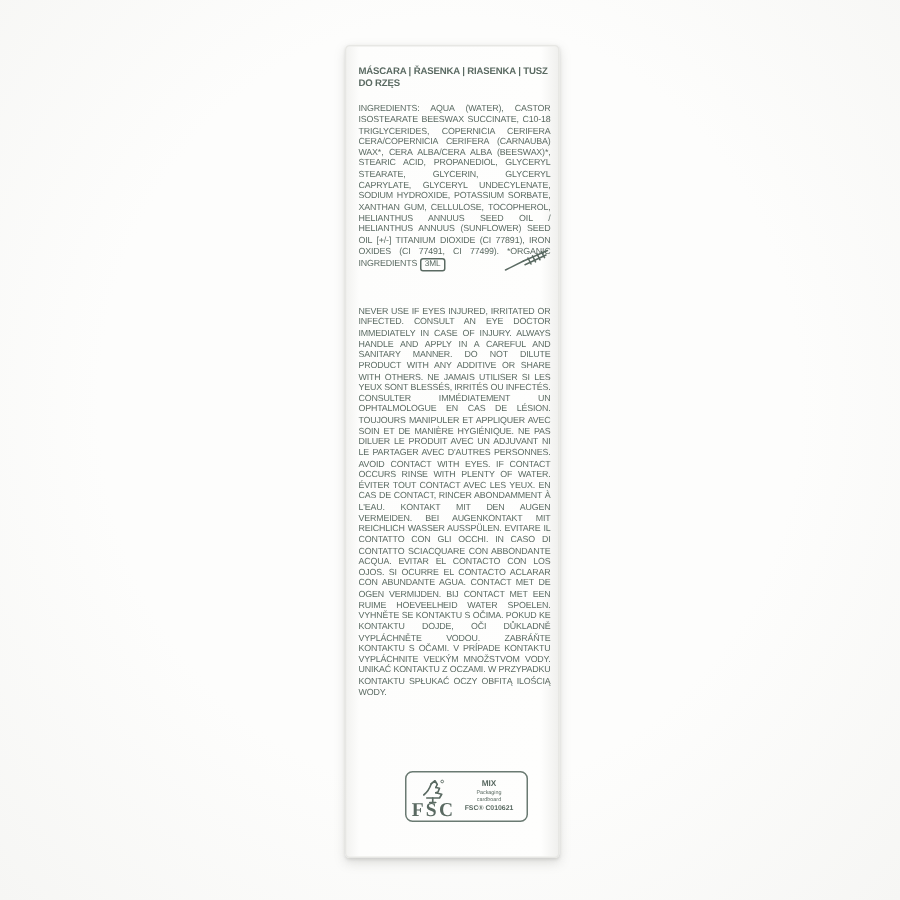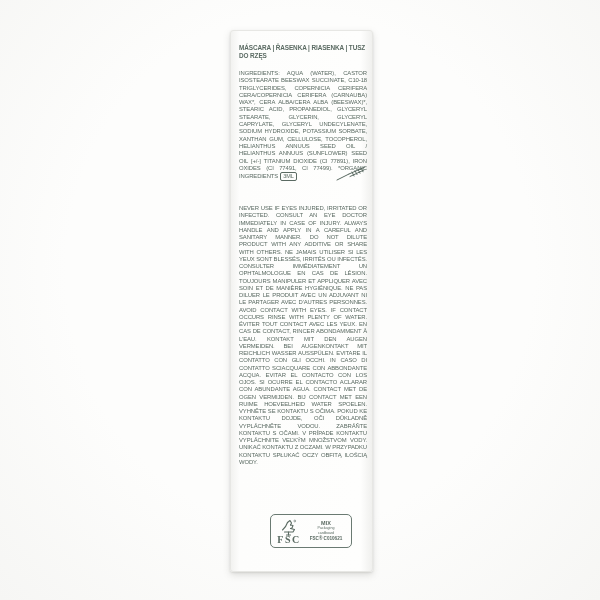--- a/index.html
+++ b/index.html
@@ -53,21 +53,21 @@
     position:absolute;left:39px;top:483px;width:82px;height:34px;
     border:0.9px solid #6a7a72;border-radius:5px;
     display:flex;align-items:center;
     box-sizing:border-box;
     padding:2px 3px;
   }
   .fsc-left{
     width:30px;display:flex;flex-direction:column;align-items:center;justify-content:center;
   }
   .fsc-acronym{
-    font-size:10px;font-weight:bold;letter-spacing:1.5px;color:#5a6a62;
+    font-size:13px;font-weight:bold;letter-spacing:1.5px;color:#5a6a62;
     font-family:"Liberation Serif", serif;line-height:7px;
   }
   .fsc-right{
     flex:1;display:flex;flex-direction:column;align-items:center;justify-content:center;
     color:#5a6a62;
   }
   .fsc-mix{font-size:5.5px;font-weight:bold;line-height:6px;}
   .fsc-sub{font-size:3.6px;line-height:4.2px;text-align:center;}
   .fsc-license{font-size:4.6px;font-weight:bold;line-height:6px;margin-top:1px;}
 </style>

